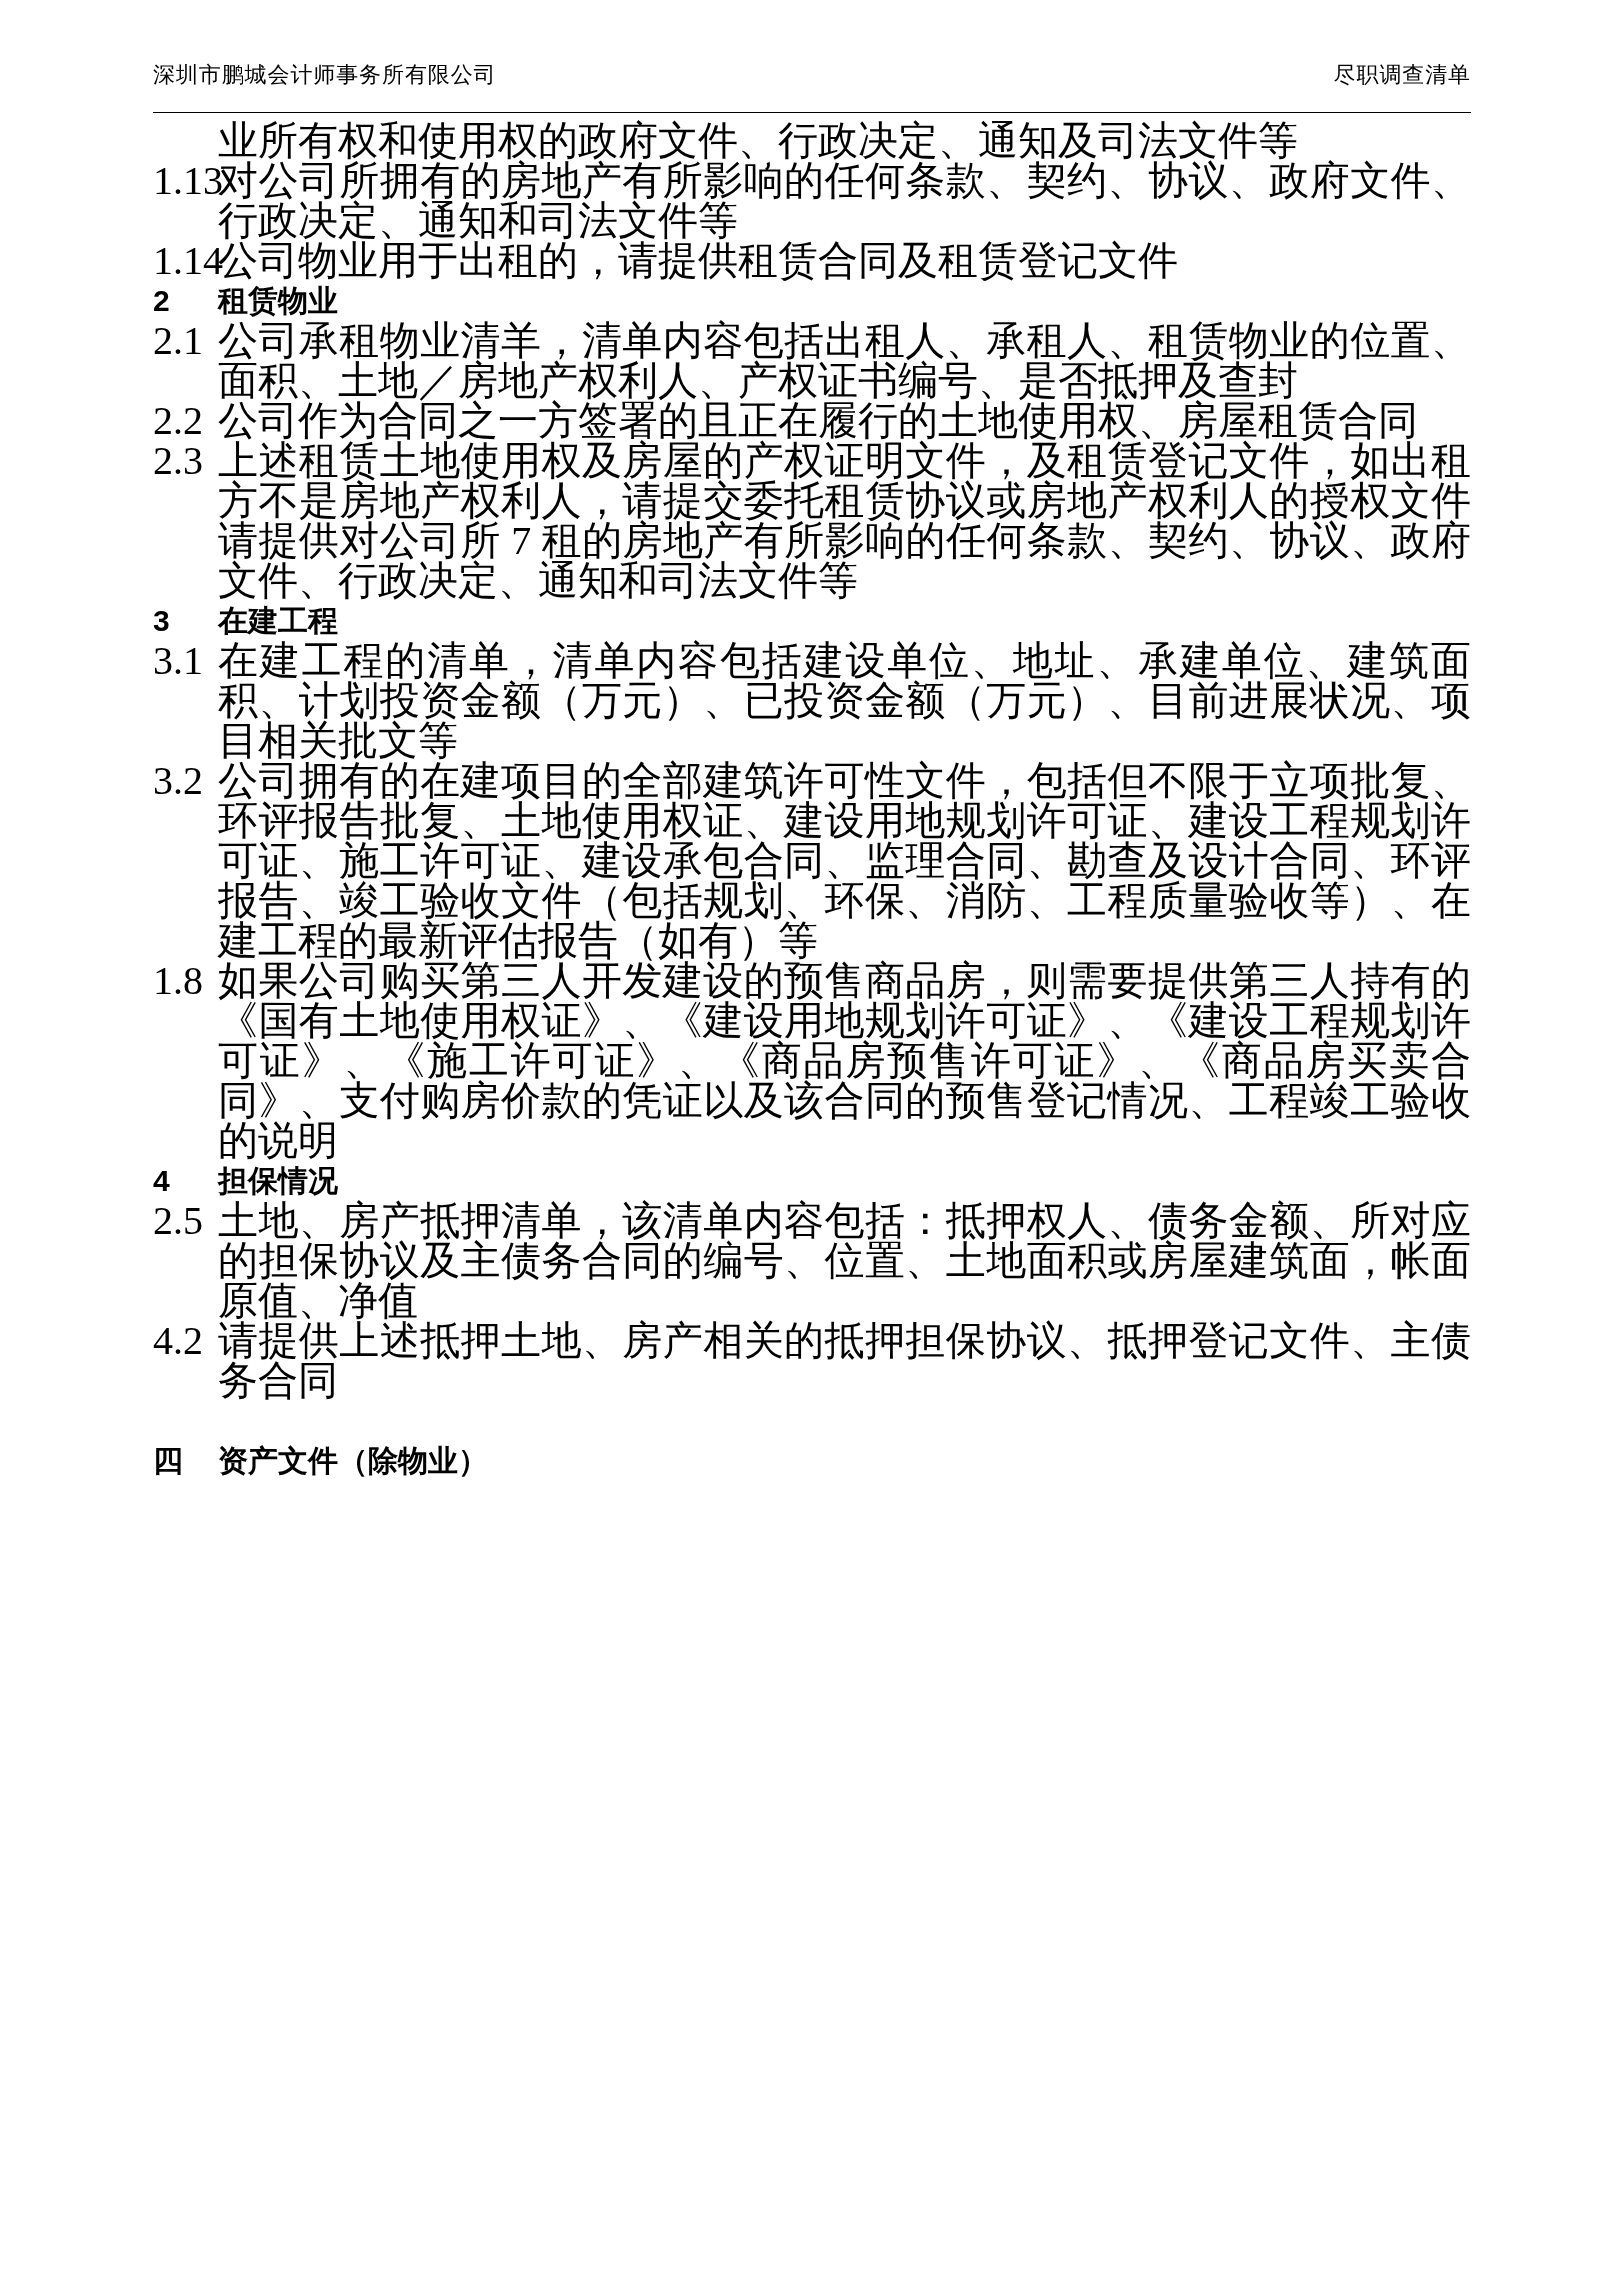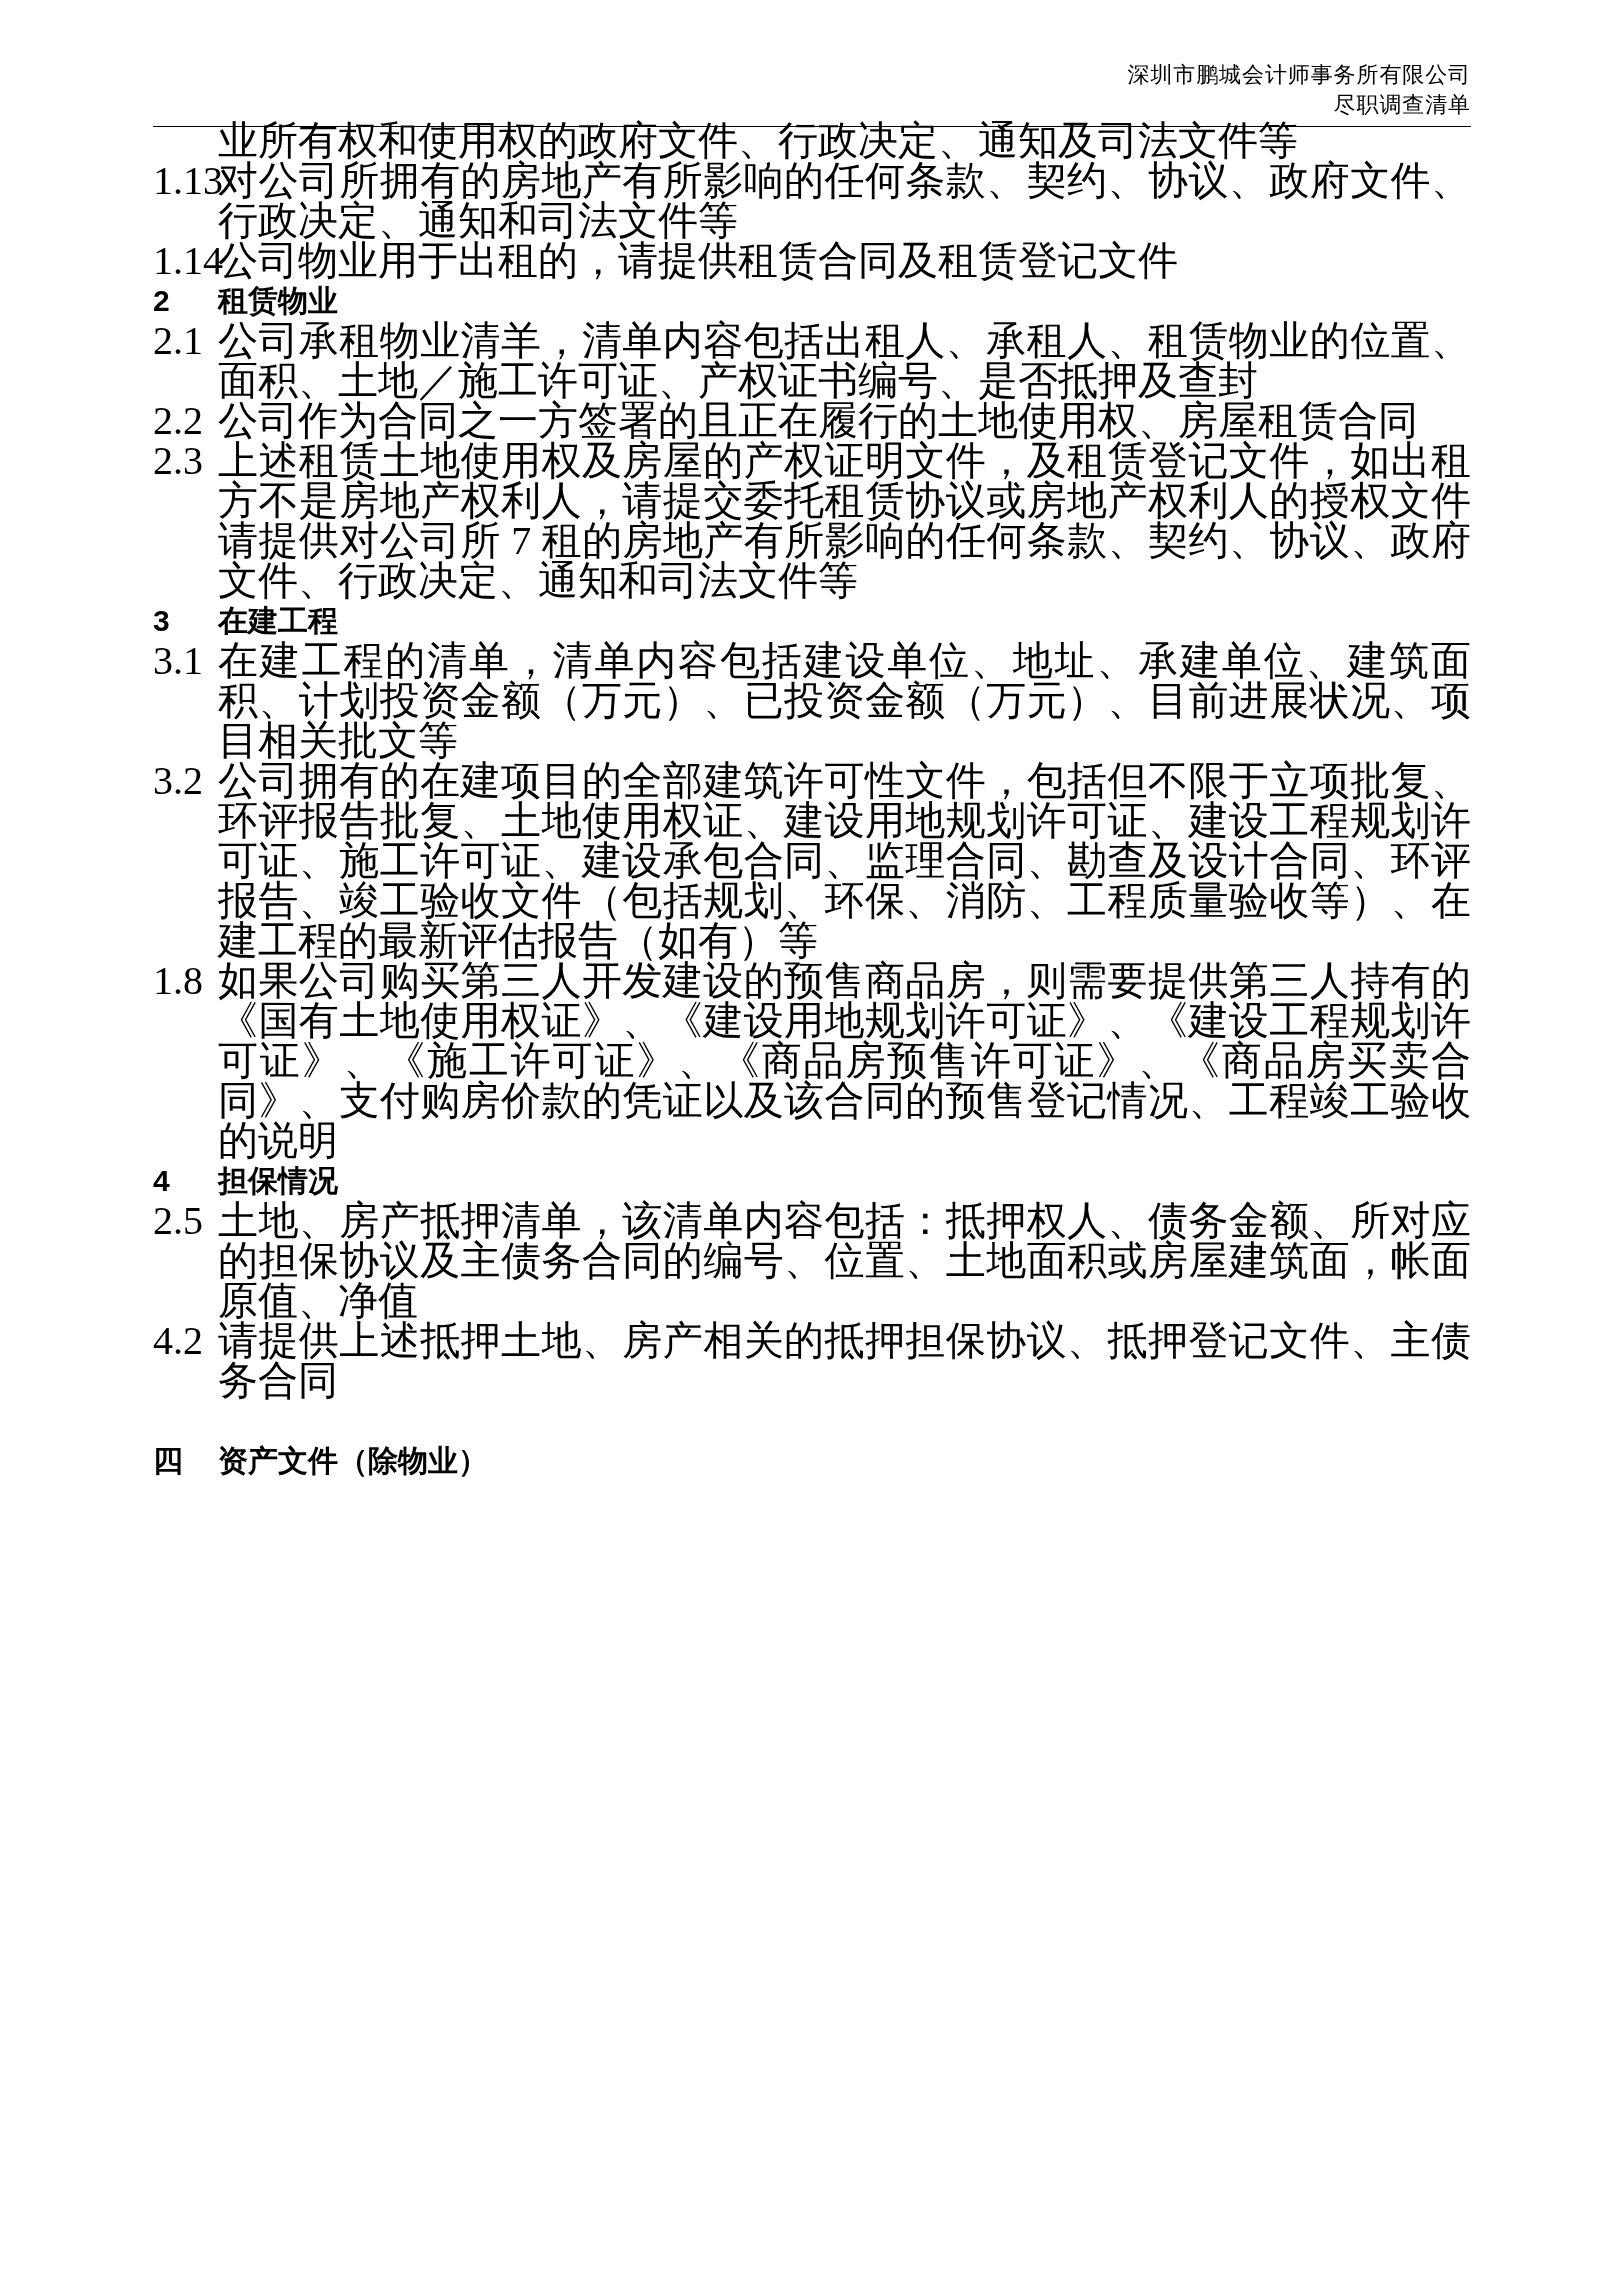--- a/index.html
+++ b/index.html
@@ -20,23 +20,22 @@
   .header {
     position: absolute;
     left: 153px;
     right: 152px;
     top: 60px;
     display: flex;
     justify-content: space-between;
     align-items: flex-end;
     font-size: 22px;
     letter-spacing: 0.9px;
-    padding-bottom: 6px;
+    padding-bottom: 22px;
     border-bottom: 1.8px solid #000000;
-    flex-direction: column;
   }
   .content {
     position: absolute;
     left: 153px;
     right: 152px;
     top: 121px;
   }
   .row {
     display: flex;
     font-size: 40px;
@@ -80,21 +79,21 @@
       <div class="row">
     <div class="num">1.14</div>
     <div class="text">公司物业用于出租的，请提供租赁合同及租赁登记文件</div>
   </div>
       <div class="row section">
     <div class="num">2</div>
     <div class="text">租赁物业</div>
   </div>
       <div class="row">
     <div class="num">2.1</div>
-    <div class="text">公司承租物业清羊，清单内容包括出租人、承租人、租赁物业的位置、面积、土地／施工许可证、产权证书编号、是否抵押及查封</div>
+    <div class="text">公司承租物业清羊，清单内容包括出租人、承租人、租赁物业的位置、面积、土地／房地产权利人、产权证书编号、是否抵押及查封</div>
   </div>
       <div class="row">
     <div class="num">2.2</div>
     <div class="text">公司作为合同之一方签署的且正在履行的土地使用权、房屋租赁合同</div>
   </div>
       <div class="row">
     <div class="num">2.3</div>
     <div class="text">上述租赁土地使用权及房屋的产权证明文件，及租赁登记文件，如出租方不是房地产权利人，请提交委托租赁协议或房地产权利人的授权文件请提供对公司所 7 租的房地产有所影响的任何条款、契约、协议、政府文件、行政决定、通知和司法文件等</div>
   </div>
       <div class="row section">

